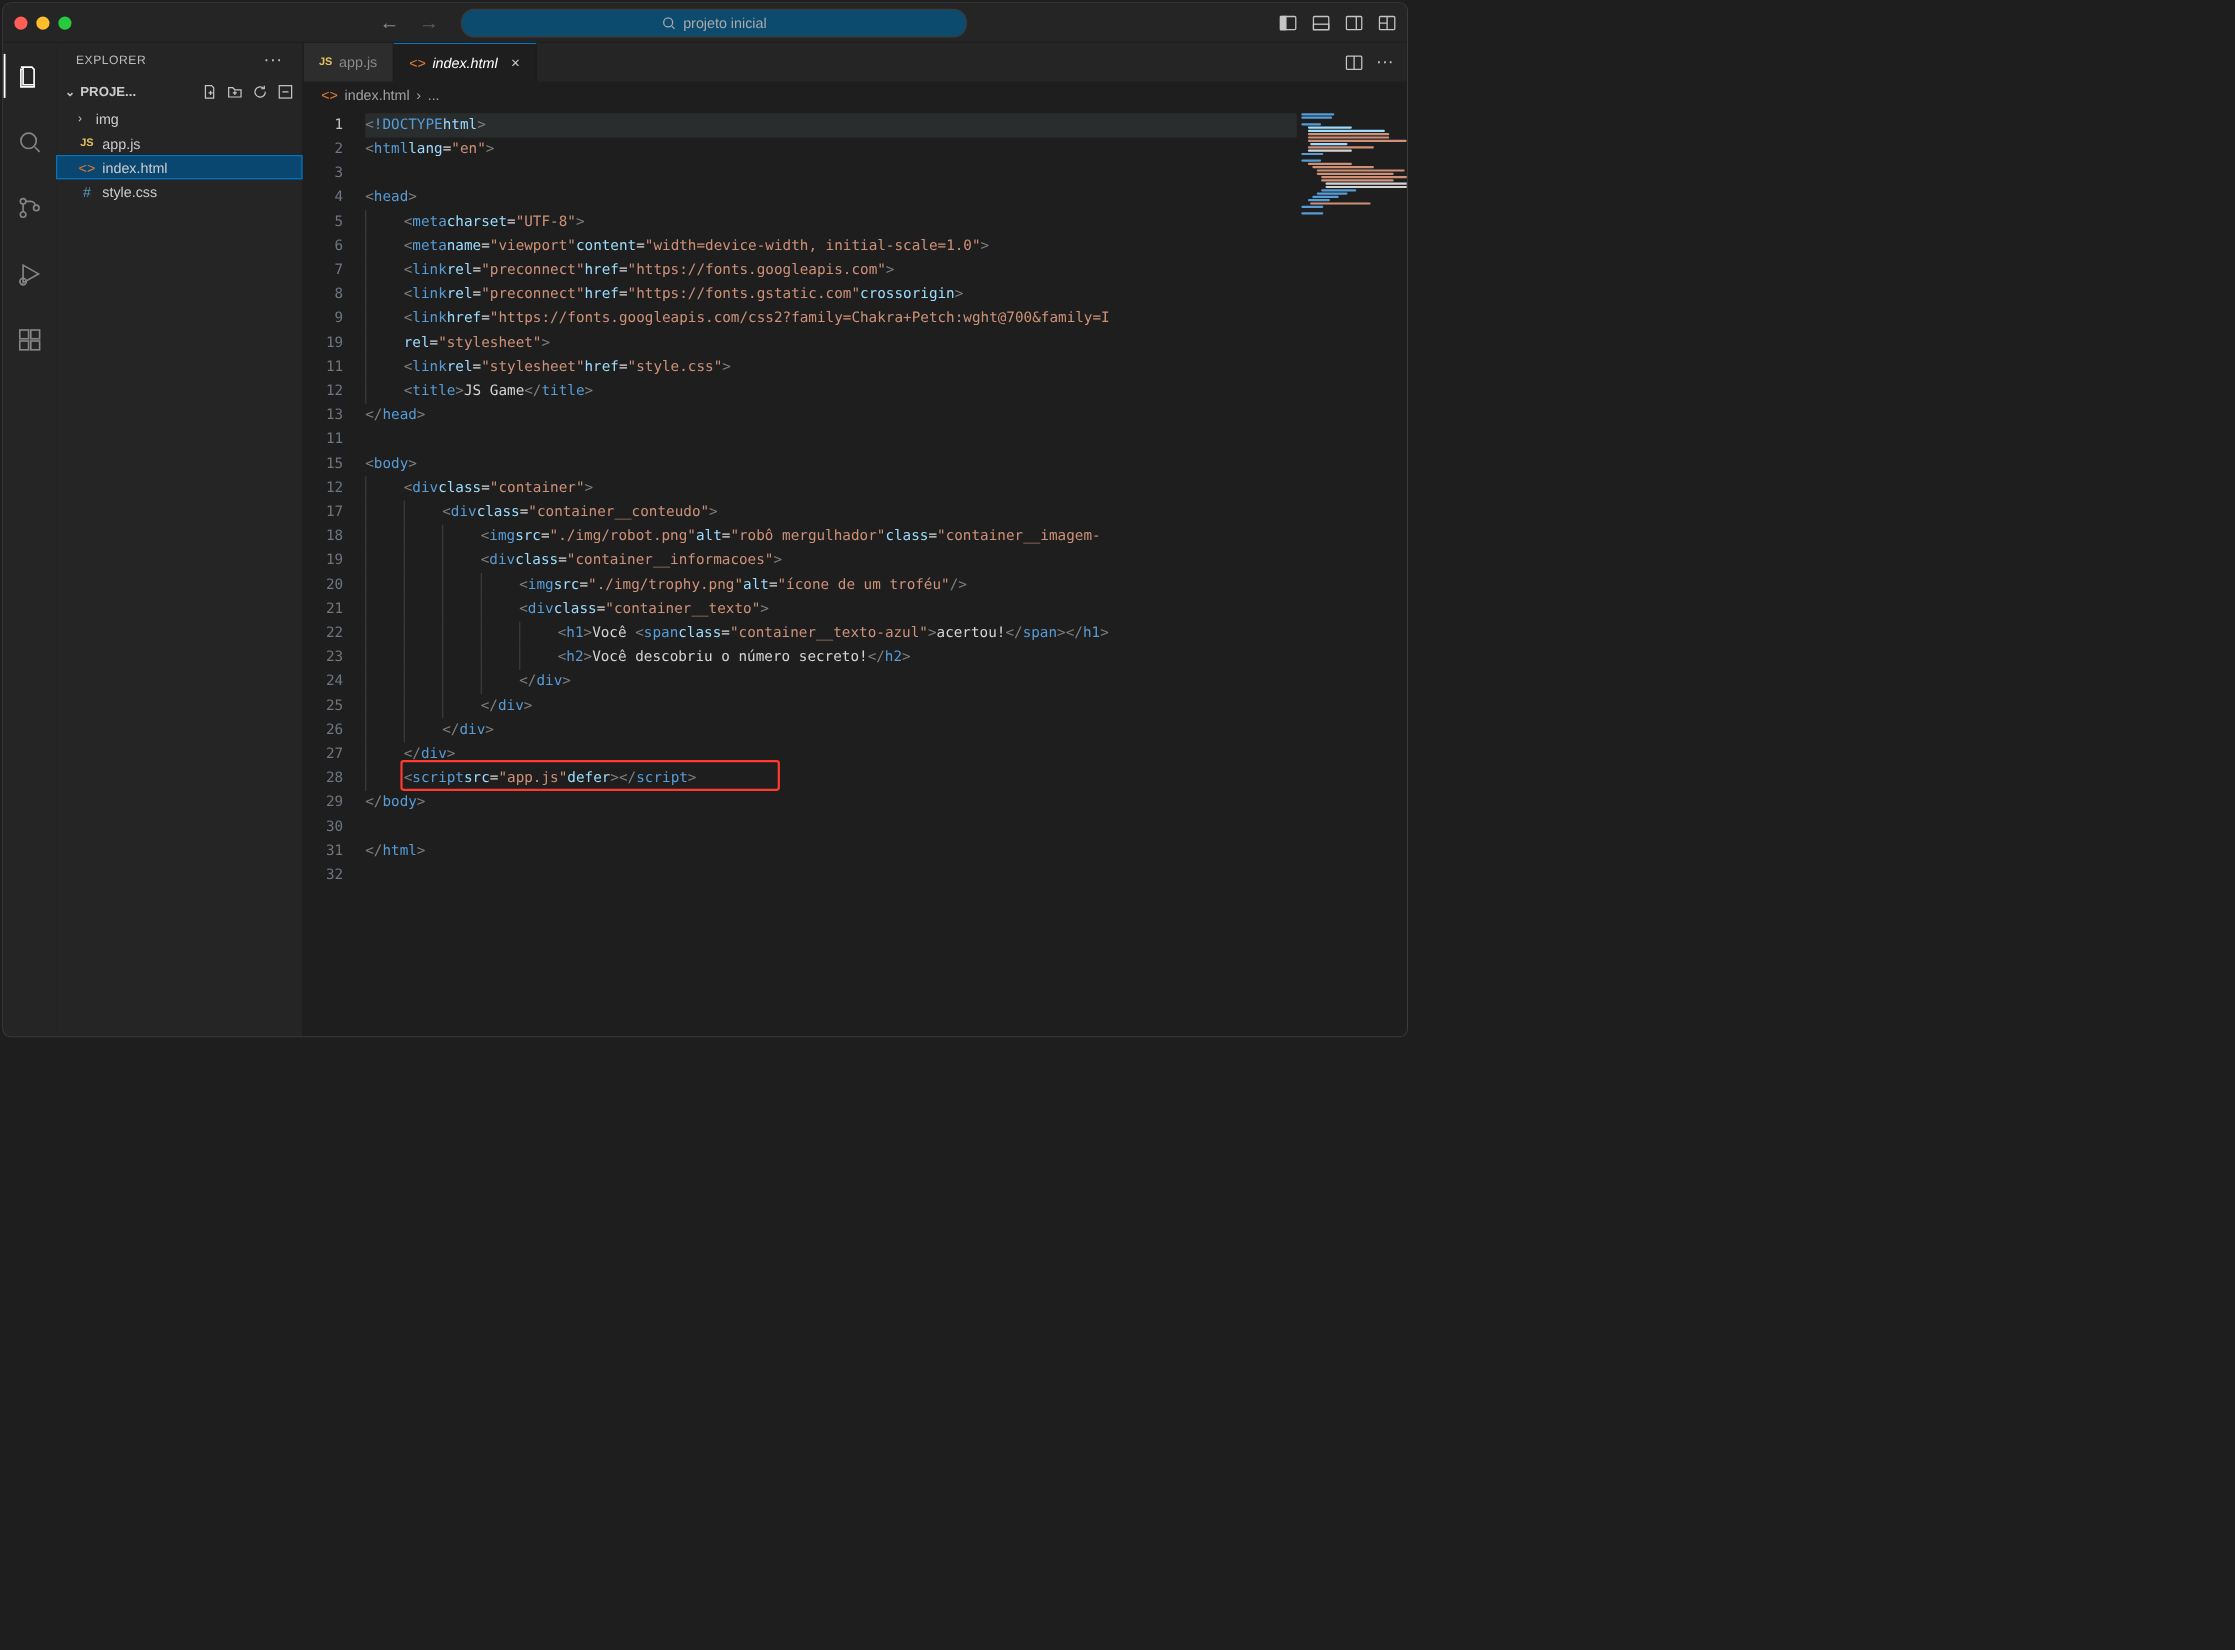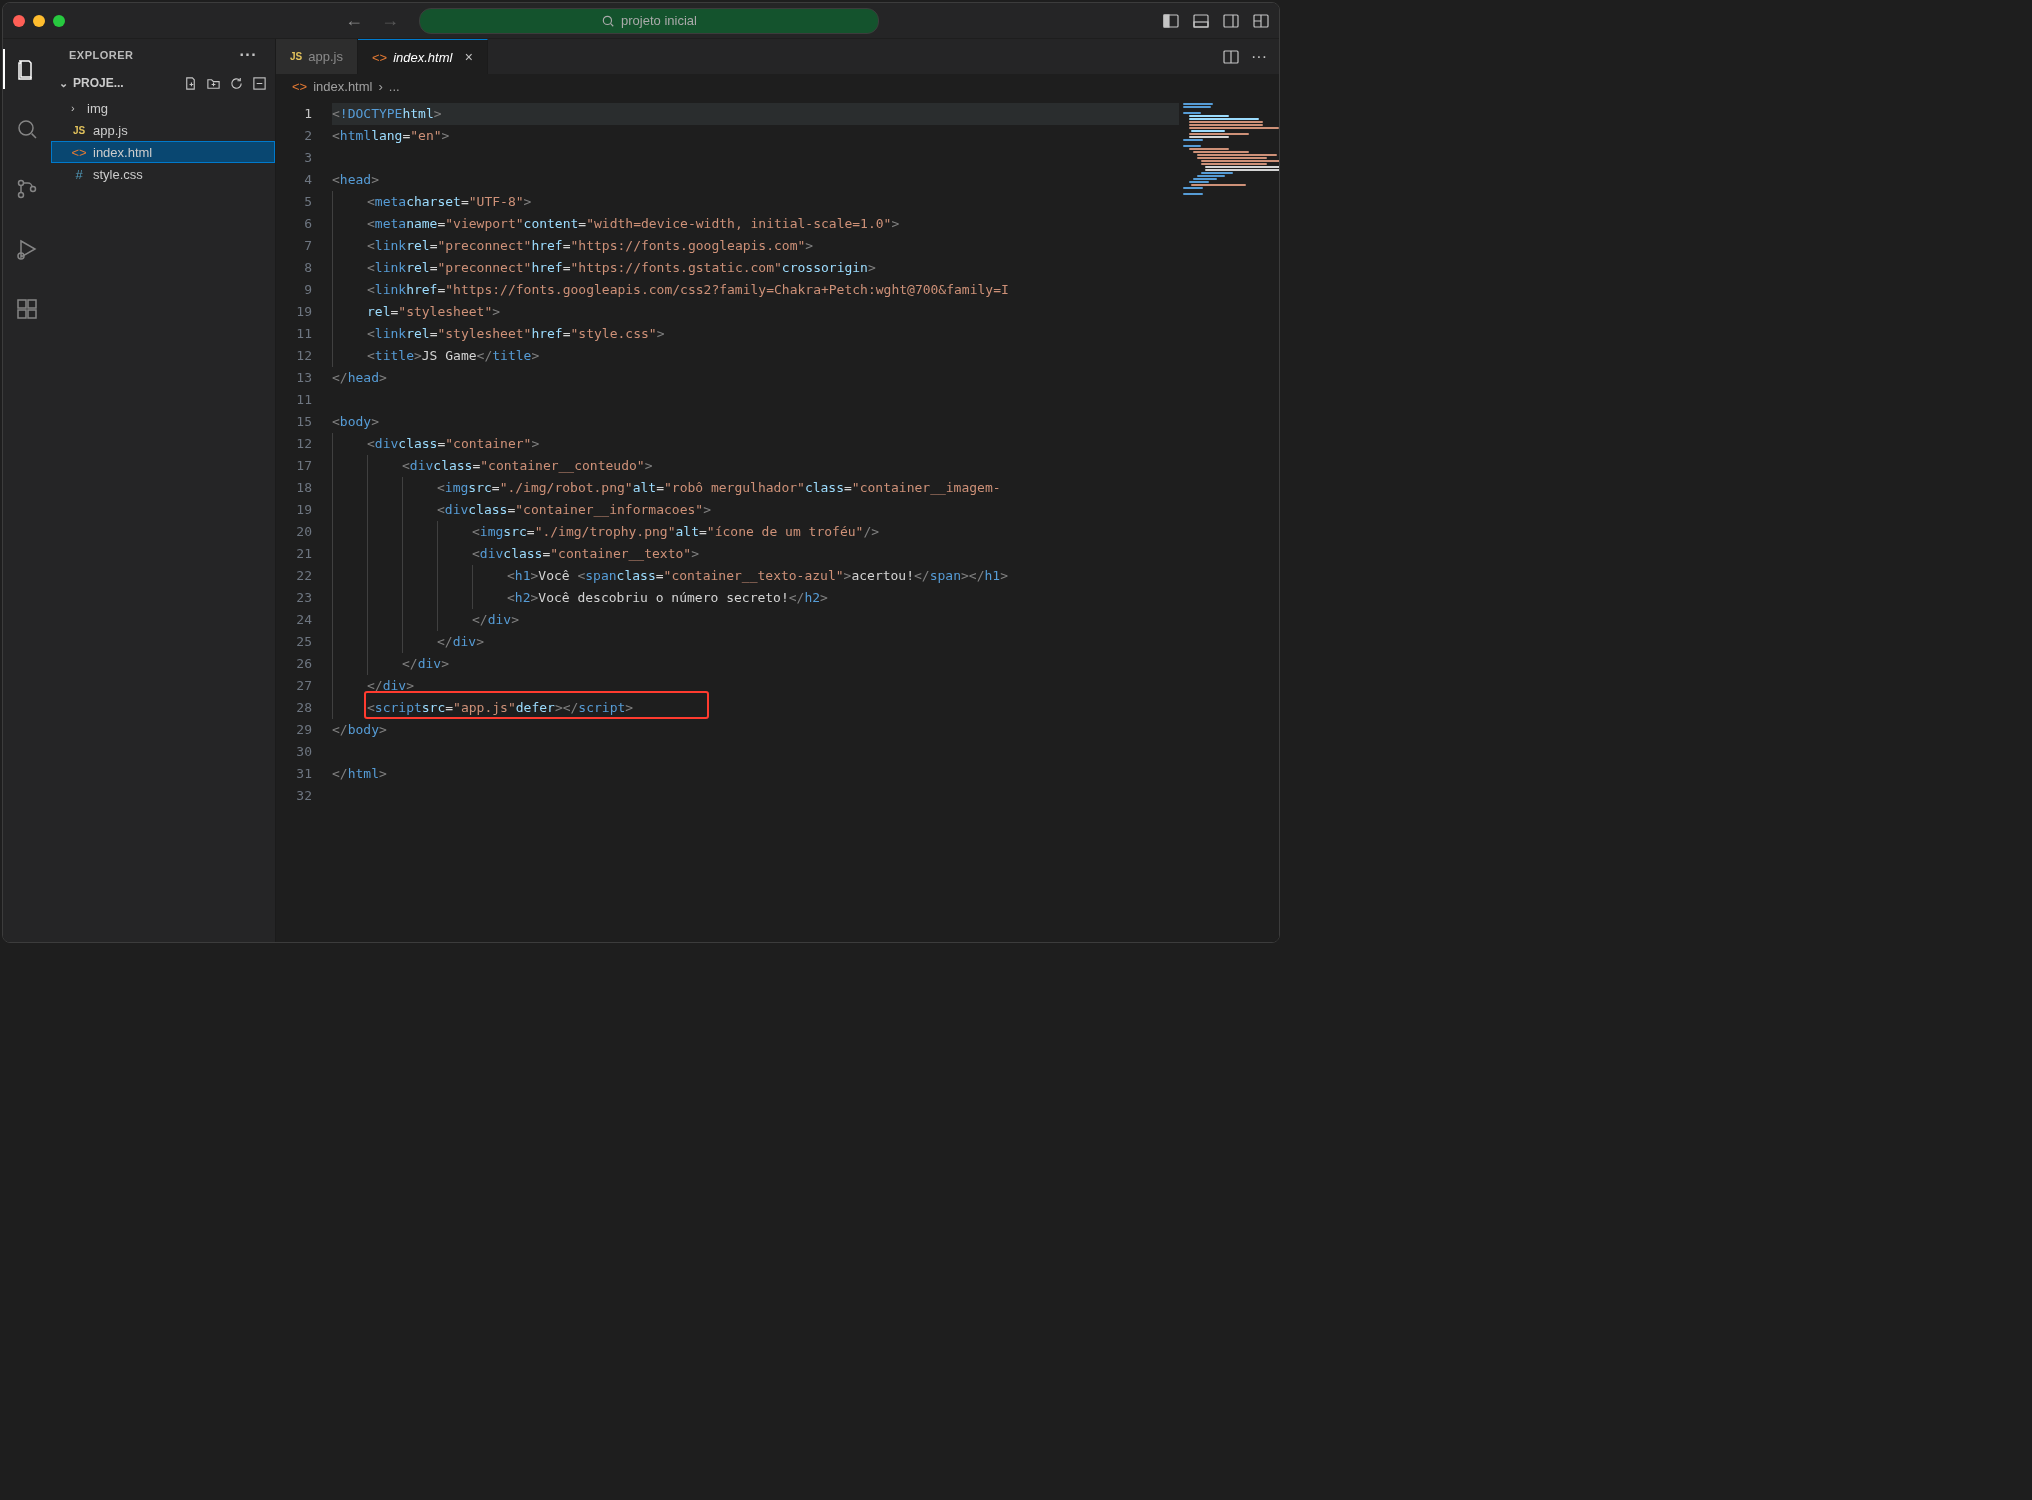--- a/index.html
+++ b/index.html
@@ -34,21 +34,21 @@
   .traffic-lights { display: flex; gap: 8px; margin-right: 20px; }
   .tl { width: 12px; height: 12px; border-radius: 50%; }
   .tl-red { background: #ff5f56; }
   .tl-yellow { background: #ffbd2e; }
   .tl-green { background: #27c93f; }
   .nav-arrows { display: flex; gap: 18px; margin-left: 260px; color: #8a8a8a; font-size: 18px; }
   .search-bar {
     flex: 0 0 460px;
     margin-left: 20px;
     height: 26px;
-    background: #14532d;
+    background: #0c4a6e;
     border: 1px solid #3c3c3c;
     border-radius: 12px;
     display: flex;
     align-items: center;
     justify-content: center;
     gap: 6px;
     color: #aaa;
     font-size: 13px;
   }
   .title-right-icons {
@@ -101,21 +101,20 @@
   }
   .sidebar-header {
     height: 32px;
     display: flex;
     align-items: center;
     padding: 0 18px;
     color: #bbbbbb;
     font-size: 11px;
     letter-spacing: 0.5px;
     justify-content: space-between;
-    font-weight: bold;
   }
   .proj-row {
     height: 24px;
     display: flex;
     align-items: center;
     padding: 0 8px;
     font-size: 12px;
     font-weight: 700;
     color: #cccccc;
     justify-content: space-between;

